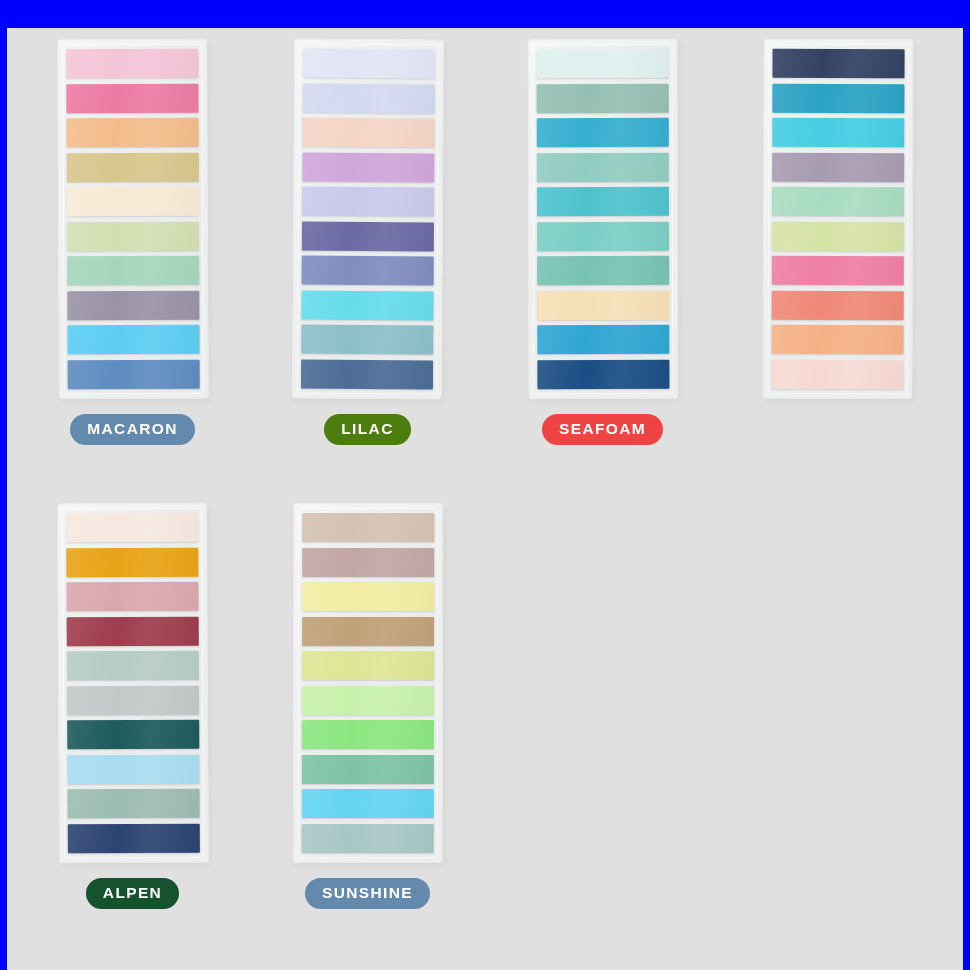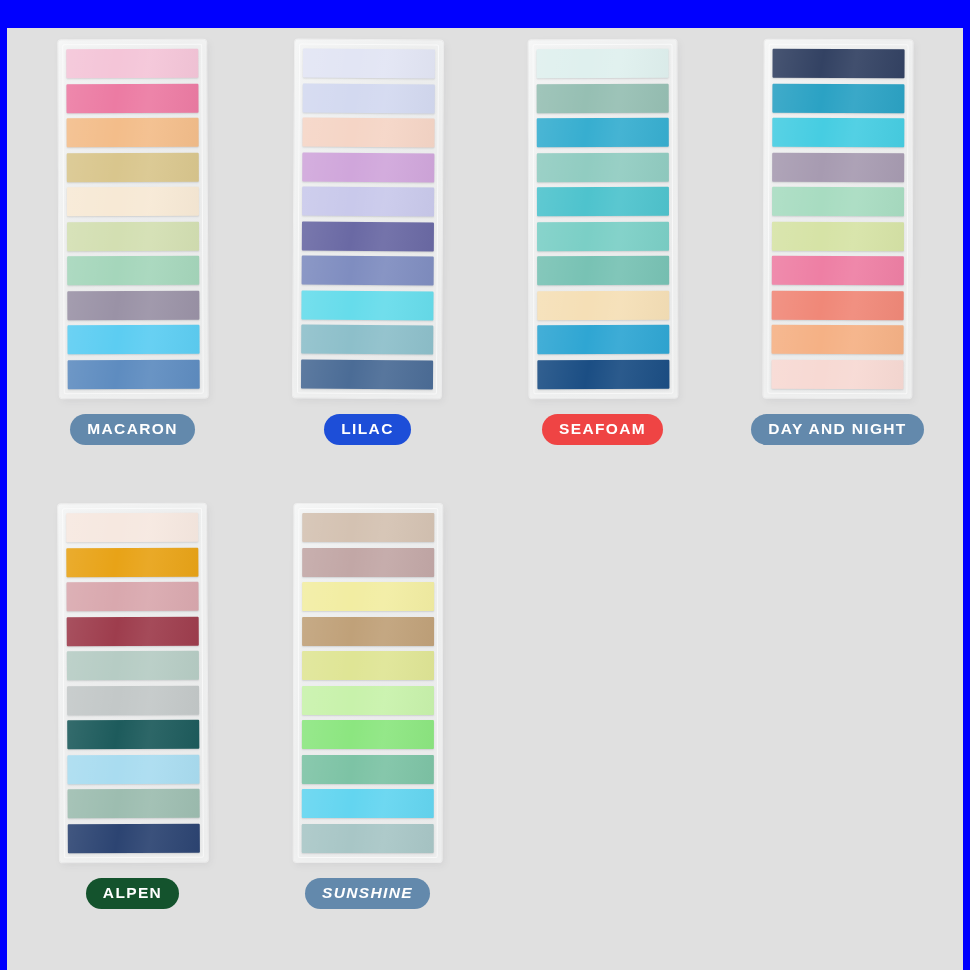--- a/index.html
+++ b/index.html
@@ -131,21 +131,21 @@
         <div class="swatch" style="background-color: rgb(211, 217, 240);"></div>
         <div class="swatch" style="background-color: rgb(245, 213, 198);"></div>
         <div class="swatch" style="background-color: rgb(208, 166, 219);"></div>
         <div class="swatch" style="background-color: rgb(201, 201, 235);"></div>
         <div class="swatch" style="background-color: rgb(106, 105, 164);"></div>
         <div class="swatch" style="background-color: rgb(127, 141, 192);"></div>
         <div class="swatch" style="background-color: rgb(102, 220, 235);"></div>
         <div class="swatch" style="background-color: rgb(141, 191, 202);"></div>
         <div class="swatch" style="background-color: rgb(75, 108, 150);"></div>
       </div>
-      <div class="label-pill" style="background: #1d4ed8; color: rgb(255, 255, 255);">LILAC</div>
+      <div class="label-pill" style="background: #4d7c0f; color: rgb(255, 255, 255);">LILAC</div>
     </div>
 
     <div class="palette p2">
       <div class="card">
         <div class="swatch" style="background-color: rgb(223, 240, 238);"></div>
         <div class="swatch" style="background-color: rgb(150, 191, 179);"></div>
         <div class="swatch" style="background-color: rgb(55, 174, 208);"></div>
         <div class="swatch" style="background-color: rgb(145, 204, 193);"></div>
         <div class="swatch" style="background-color: rgb(78, 195, 205);"></div>
         <div class="swatch" style="background-color: rgb(123, 207, 198);"></div>
@@ -163,21 +163,20 @@
         <div class="swatch" style="background-color: rgb(43, 162, 196);"></div>
         <div class="swatch" style="background-color: rgb(70, 205, 226);"></div>
         <div class="swatch" style="background-color: rgb(167, 155, 177);"></div>
         <div class="swatch" style="background-color: rgb(168, 220, 193);"></div>
         <div class="swatch" style="background-color: rgb(214, 227, 166);"></div>
         <div class="swatch" style="background-color: rgb(238, 127, 164);"></div>
         <div class="swatch" style="background-color: rgb(240, 136, 120);"></div>
         <div class="swatch" style="background-color: rgb(245, 177, 133);"></div>
         <div class="swatch" style="background-color: rgb(247, 217, 211);"></div>
       </div>
-      <div class="label-pill" style="background: rgb(99, 137, 172); color: rgb(255, 255, 255);">DAY AND NIGHT</div>
     </div>
 
 
     <div class="palette p5">
       <div class="card">
         <div class="swatch" style="background-color: rgb(246, 232, 224);"></div>
         <div class="swatch" style="background-color: rgb(232, 163, 23);"></div>
         <div class="swatch" style="background-color: rgb(217, 168, 174);"></div>
         <div class="swatch" style="background-color: rgb(158, 61, 77);"></div>
         <div class="swatch" style="background-color: rgb(182, 204, 196);"></div>
@@ -196,18 +195,18 @@
         <div class="swatch" style="background-color: rgb(194, 167, 166);"></div>
         <div class="swatch" style="background-color: rgb(242, 237, 162);"></div>
         <div class="swatch" style="background-color: rgb(192, 161, 121);"></div>
         <div class="swatch" style="background-color: rgb(223, 229, 149);"></div>
         <div class="swatch" style="background-color: rgb(200, 242, 171);"></div>
         <div class="swatch" style="background-color: rgb(140, 230, 128);"></div>
         <div class="swatch" style="background-color: rgb(125, 195, 165);"></div>
         <div class="swatch" style="background-color: rgb(99, 213, 240);"></div>
         <div class="swatch" style="background-color: rgb(168, 198, 198);"></div>
       </div>
-      <div class="label-pill" style="background: rgb(99, 137, 172); color: rgb(255, 255, 255); font-style: italic;">SUNSHINE</div>
+      <div class="label-pill" style="background: rgb(99, 137, 172); color: rgb(255, 255, 255);">SUNSHINE</div>
     </div>
 
 
   </div>
 </div>
 
 </body></html>

